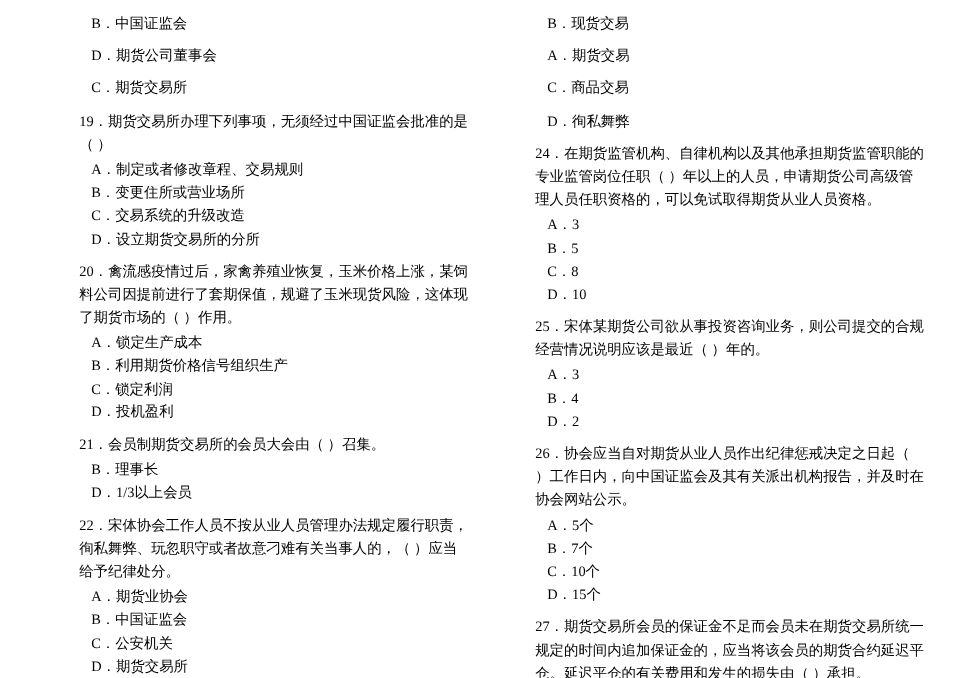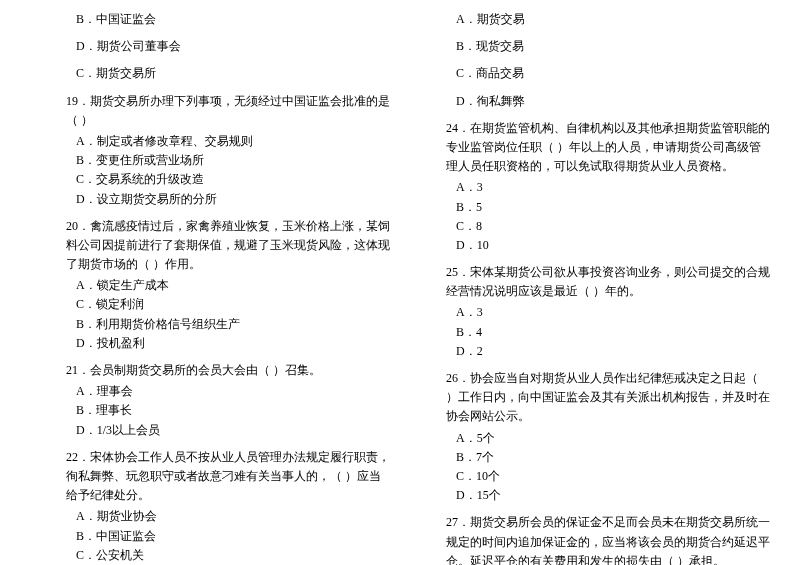--- a/index.html
+++ b/index.html
@@ -69,50 +69,49 @@
         <div class="question-text">19．期货交易所办理下列事项，无须经过中国证监会批准的是（    ）</div>
         <div class="option-full">A．制定或者修改章程、交易规则</div>
         <div class="option-full">B．变更住所或营业场所</div>
         <div class="option-full">C．交易系统的升级改造</div>
         <div class="option-full">D．设立期货交易所的分所</div>
       </div>
 
       <div class="question-block">
         <div class="question-text">20．禽流感疫情过后，家禽养殖业恢复，玉米价格上涨，某饲料公司因提前进行了套期保值，规避了玉米现货风险，这体现了期货市场的（    ）作用。</div>
         <div class="option-full">A．锁定生产成本</div>
+        <div class="option-full">B．利用期货价格信号组织生产</div>
         <div class="option-full">C．锁定利润</div>
-        <div class="option-full">B．利用期货价格信号组织生产</div>
         <div class="option-full">D．投机盈利</div>
       </div>
 
       <div class="question-block">
         <div class="question-text">21．会员制期货交易所的会员大会由（    ）召集。</div>
-        <div class="option-full">A．理事会</div>
         <div class="option-full">B．理事长</div>
         <div class="option-full">D．1/3以上会员</div>
       </div>
 
       <div class="question-block">
         <div class="question-text">22．宋体协会工作人员不按从业人员管理办法规定履行职责，徇私舞弊、玩忽职守或者故意刁难有关当事人的，（    ）应当给予纪律处分。</div>
         <div class="option-full">A．期货业协会</div>
         <div class="option-full">B．中国证监会</div>
         <div class="option-full">C．公安机关</div>
         <div class="option-full">D．期货交易所</div>
       </div>
 
     </div>
 
     <div class="col-right">
 
       <div class="question-block">
-        <div class="option-full">A．期货交易</div>
+        <div class="option-full">B．现货交易</div>
       </div>
 
       <div class="question-block">
-        <div class="option-full">B．现货交易</div>
+        <div class="option-full">A．期货交易</div>
       </div>
 
       <div class="question-block">
         <div class="option-full">C．商品交易</div>
       </div>
 
       <div class="question-block">
         <div class="option-full">D．徇私舞弊</div>
       </div>
 

